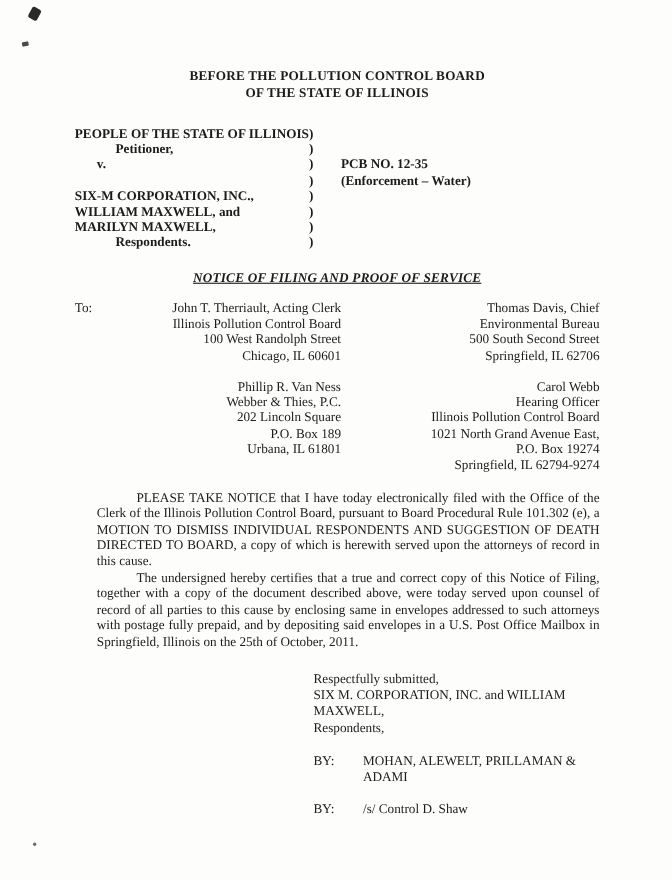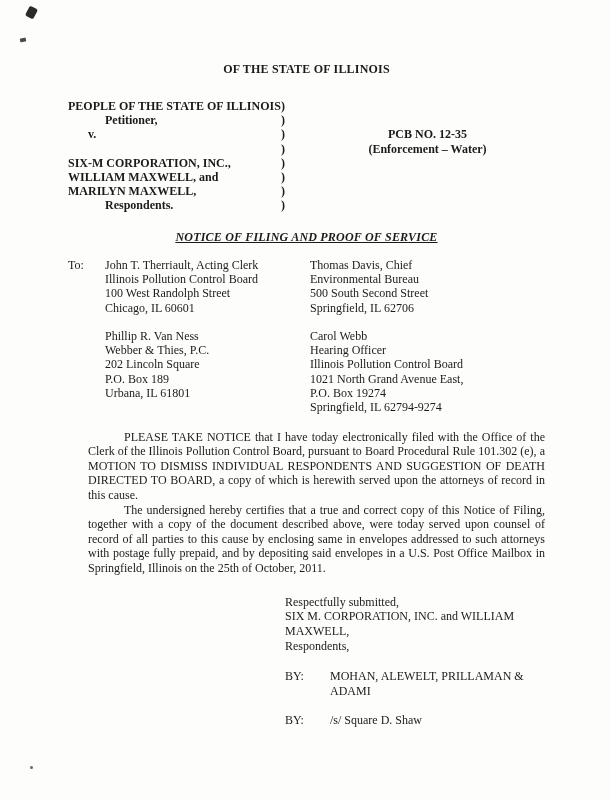--- a/index.html
+++ b/index.html
@@ -25,25 +25,25 @@
   .a3 { left: 30px; top: 766px; width: 3px; height: 3px; border-radius: 50%; opacity: .7; }
 
   .header { text-align: center; font-weight: bold; line-height: 15px; letter-spacing: .2px; }
 
   .caption { margin-top: 22px; font-weight: bold; }
   .cap-row { display: flex; line-height: 14.2px; }
   .cap-left { width: 213px; flex: none; }
   .cap-left.ind-a { padding-left: 37px; box-sizing: border-box; }
   .cap-left.ind-b { padding-left: 20px; box-sizing: border-box; }
   .cap-paren { width: 29px; flex: none; }
-  .cap-right { flex: 1; text-align: center; }
+  .cap-right { flex: 1; }
 
   .title { margin: 17px 0 13px 0; text-align: center; font-weight: bold; text-decoration: underline; letter-spacing: .2px; font-style: italic; }
 
-  .service-block { position: relative; padding-left: 37px; line-height: 14.3px; }
+  .service-block { position: relative; padding-left: 37px; line-height: 14.3px; text-align: right; }
   .service-block + .service-block { margin-top: 14px; }
   .to-label { position: absolute; left: 0; top: 0; }
   .svc-cols { display: flex; }
   .svc-col.left { width: 205px; flex: none; }
   .svc-col.right { flex: 1; }
 
   .body-text { margin-top: 15px; line-height: 14.6px; text-align: justify; margin-left: 20px; }
   .body-text p { margin: 0; text-indent: 36px; }
 
   .signature { margin-top: 19px; margin-left: 217px; line-height: 14.8px; }
@@ -57,20 +57,21 @@
 </head>
 <body>
 
 <div class="page">
 
   <div class="artifact a1"></div>
   <div class="artifact a2"></div>
   <div class="artifact a3"></div>
 
   <div class="header">
+    <div>BEFORE THE POLLUTION CONTROL BOARD</div>
     <div>OF THE STATE OF ILLINOIS</div>
   </div>
 
   <div class="caption">
     <div class="cap-row">
       <span class="cap-left">PEOPLE OF THE STATE OF ILLINOIS</span>
       <span class="cap-paren">)</span>
       <span class="cap-right"></span>
     </div>
     <div class="cap-row">
@@ -162,16 +163,16 @@
     <div>Respondents,</div>
   </div>
 
   <div class="by-row first">
     <span class="by-label">BY:</span>
     <span class="by-value">MOHAN, ALEWELT, PRILLAMAN &amp; ADAMI</span>
   </div>
 
   <div class="by-row second">
     <span class="by-label">BY:</span>
-    <span class="by-value">/s/ Square D. Shaw</span>
+    <span class="by-value">/s/ Control D. Shaw</span>
   </div>
 
 </div>
 
 </body></html>

